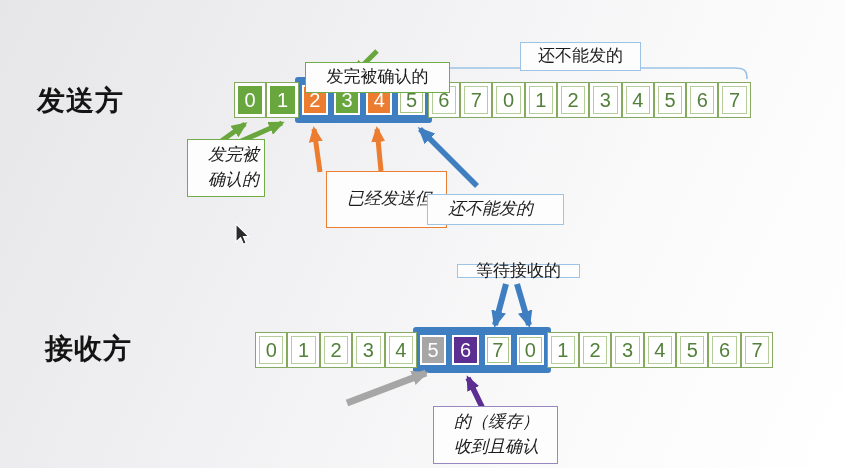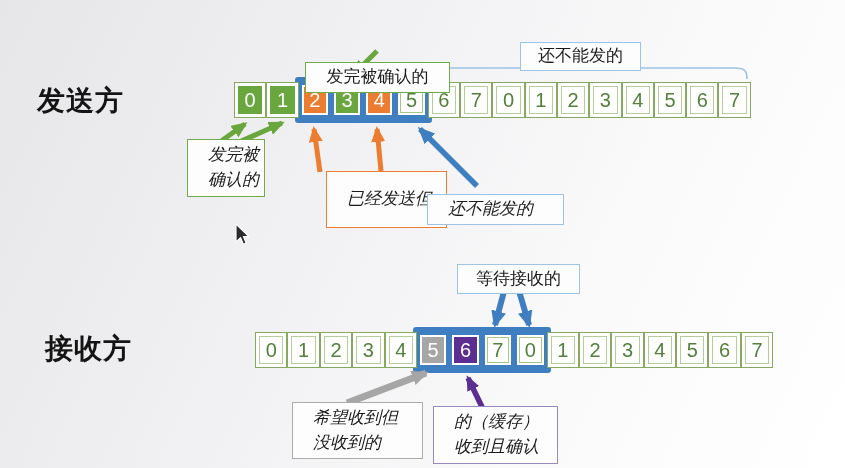--- a/index.html
+++ b/index.html
@@ -169,28 +169,24 @@
   </div>
 
   <div class="box left b-orange" style="left:302px;top:171px;width:121px;height:57px;">
     <div>已经发送但</div>
   </div>
 
   <div class="box left b-blue" style="left:427px;top:182px;width:137px;height:31px;">
     <span>还不能发的</span>
   </div>
 
-  <div class="box center b-blue" style="left:457px;top:252px;width:123px;height:30px;">
+  <div class="box center b-blue" style="left:457px;top:252px;width:123px;height:14px;">
     <span>等待接收的</span>
   </div>
 
-  <div class="box left b-gray" style="left:292px;top:402px;width:131px;height:57px;">
-    <div>希望收到但</div>
-    <div>没收到的</div>
-  </div>
 
   <div class="box left b-purple" style="left:433px;top:406px;width:125px;height:58px;">
     <div>的（缓存）</div>
     <div>收到且确认</div>
   </div>
 
   <svg class="overlay" width="845" height="468" viewBox="0 0 845 468">
     <defs>
       <marker id="hGreen" markerUnits="userSpaceOnUse" markerWidth="16" markerHeight="14" refX="13" refY="7" orient="auto">
           <path d="M0,0 L16,7 L0,14 Z" fill="#69a73e"></path>

